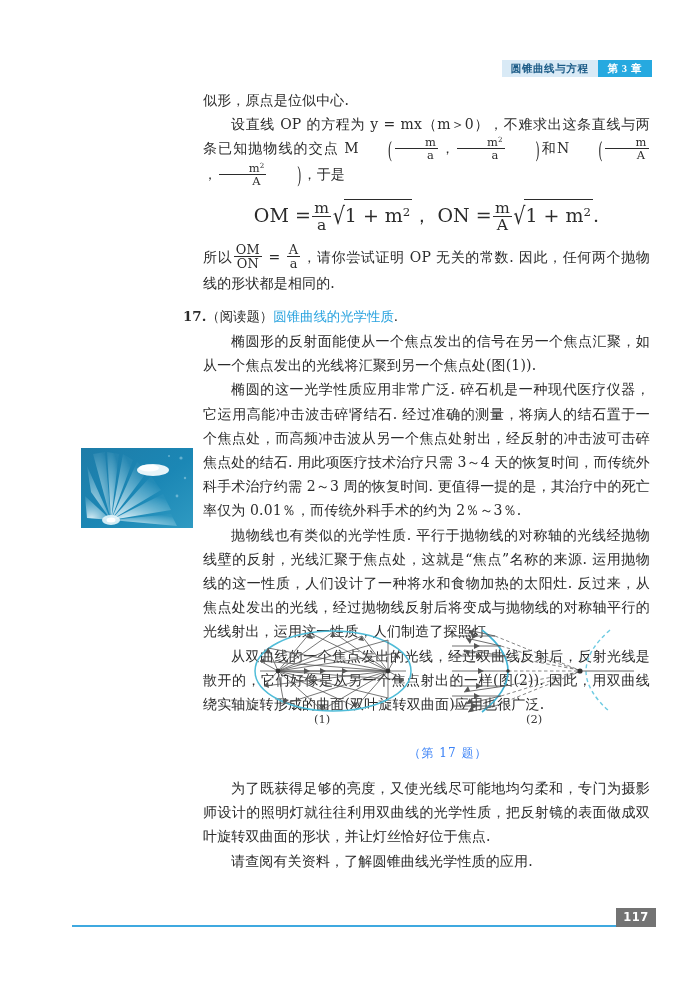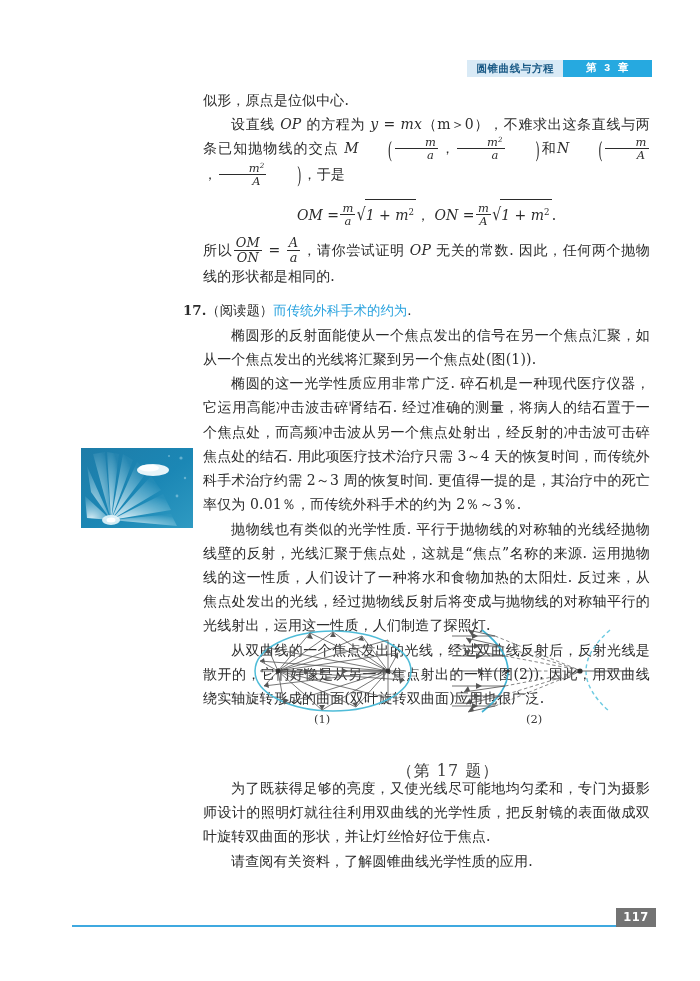--- a/index.html
+++ b/index.html
@@ -40,23 +40,23 @@
     color: #1a5a86;
     padding: 0 9px;
     letter-spacing: 0.6px;
     font-family: "DejaVu Sans", "Liberation Sans", sans-serif;
     font-weight: bold;
     white-space: nowrap;
   }
   #header .chapter-num {
     background: #26a9e0;
     color: #ffffff;
-    padding: 0 23px;
+    padding: 0 10px;
     letter-spacing: 0.6px;
-    font-family: Liberation Mono, monospace;
+    font-family: Liberation Serif, serif;
     font-weight: bold;
     white-space: nowrap;
   }
 
   
   #content {
     position: absolute;
     left: 203px;
     top: 88px;
     width: 447px;
@@ -66,26 +66,26 @@
     line-height: 24.2px;
     text-align: justify;
     text-justify: inter-ideograph;
     margin: 0;
     letter-spacing: 0.15px;
   }
   .indent { text-indent: 2em; }
 
   .mathline {
     text-align: center;
-    font-size: 14px;
+    font-size: 19px;
     line-height: 24px;
     margin: 11px 0 9px 0;
     font-family: "DejaVu Serif", "Liberation Serif", serif;
   }
-  .mi { font-style: italic; font-family: "DejaVu Serif", "Liberation Serif", serif; }
+  .mi { font-family: "DejaVu Serif", "Liberation Serif", serif; }
 
   
   .frac {
     display: inline-block;
     vertical-align: -0.52em;
     text-align: center;
     font-size: 0.82em;
     line-height: 1.05;
     margin: 0 1.5px;
   }
@@ -135,25 +135,24 @@
   }
   #fig-label-1 { left: 76px;  top: 84px; }
   #fig-label-2 { left: 288px; top: 84px; }
 
   #fig-caption-main {
     position: absolute;
     left: 238px;
     top: 745px;
     width: 420px;
     text-align: center;
-    font-size: 16px;
-    color: #404040;
+    font-size: 12px;
+    color: #3b82f6;
     letter-spacing: 1px;
     font-family: "DejaVu Serif", "Liberation Serif", serif;
-    margin-top: 16px;
   }
 
   
   #photo {
     position: absolute;
     left: 78px;
     top: 445px;
     width: 118px;
     height: 86px;
     border: 3px solid #ffffff;
@@ -205,21 +204,21 @@
     <p class="para indent"><span>设直线 </span><span class="mi">OP</span><span> 的方程为 </span><span class="mi">y = mx</span><span>（m＞0），</span><span>不难求出这条直线与两条已知抛物线的交点 </span><span><span class="mi">M</span><span class="paren-big">(</span><span class="frac"><span class="num mi">m</span><span class="den mi">a</span></span>，<span class="frac"><span class="num mi">m<sup class="exp">2</sup></span><span class="den mi">a</span></span><span class="paren-big">)</span></span>和<span><span class="mi">N</span><span class="paren-big">(</span><span class="frac"><span class="num mi">m</span><span class="den mi">A</span></span>，<span class="frac"><span class="num mi">m<sup class="exp">2</sup></span><span class="den mi">A</span></span><span class="paren-big">)</span></span><span>，于是</span></p>
 
     <div class="mathline">
       <span class="mi">OM =</span><span class="frac"><span class="num mi">m</span><span class="den mi">a</span></span><span class="radsign">√</span><span class="sqrt"><span class="mi">1 + m</span><sup class="exp">2</sup></span>，&nbsp;<span class="mi">ON =</span><span class="frac"><span class="num mi">m</span><span class="den mi">A</span></span><span class="radsign">√</span><span class="sqrt"><span class="mi">1 + m</span><sup class="exp">2</sup></span>.
     </div>
 
     <p class="para"><span>所以</span><span class="frac" style="font-size:0.92em;"><span class="num mi">OM</span><span class="den mi">ON</span></span>
         = <span class="frac" style="font-size:0.92em;"><span class="num mi">A</span><span class="den mi">a</span></span><span>，请你尝试证明 </span><span class="mi">OP</span><span> 无关的常数. 因此，任何两个抛物线的形状都是相同的.</span></p>
 
 
-    <p class="prob-head"><span class="prob-num">17.</span><span>（阅读题）</span><span class="blue-term">而传统外科手术的约为</span><span>.</span></p>
+    <p class="prob-head"><span class="prob-num">17.</span><span>（阅读题）</span><span class="blue-term">圆锥曲线的光学性质</span><span>.</span></p>
 
     <p class="para indent">椭圆形的反射面能使从一个焦点发出的信号在另一个焦点汇聚，如从一个焦点发出的光线将汇聚到另一个焦点处(图(1)).</p>
     <p class="para indent">椭圆的这一光学性质应用非常广泛. 碎石机是一种现代医疗仪器，它运用高能冲击波击碎肾结石. 经过准确的测量，将病人的结石置于一个焦点处，而高频冲击波从另一个焦点处射出，经反射的冲击波可击碎焦点处的结石. 用此项医疗技术治疗只需 3～4 天的恢复时间，而传统外科手术治疗约需 2～3 周的恢复时间. 更值得一提的是，其治疗中的死亡率仅为 0.01％，而传统外科手术的约为 2％～3％.</p>
     <p class="para indent">抛物线也有类似的光学性质. 平行于抛物线的对称轴的光线经抛物线壁的反射，光线汇聚于焦点处，这就是“焦点”名称的来源. 运用抛物线的这一性质，人们设计了一种将水和食物加热的太阳灶. 反过来，从焦点处发出的光线，经过抛物线反射后将变成与抛物线的对称轴平行的光线射出，运用这一性质，人们制造了探照灯.</p>
     <p class="para indent">从双曲线的一个焦点发出的光线，经过双曲线反射后，反射光线是散开的，它们好像是从另一个焦点射出的一样(图(2)). 因此，用双曲线绕实轴旋转形成的曲面(双叶旋转双曲面)应用也很广泛.</p>
   </div>
 
   <div id="photo">
     <svg width="112" height="80" viewBox="0 0 112 80">
       <defs>

